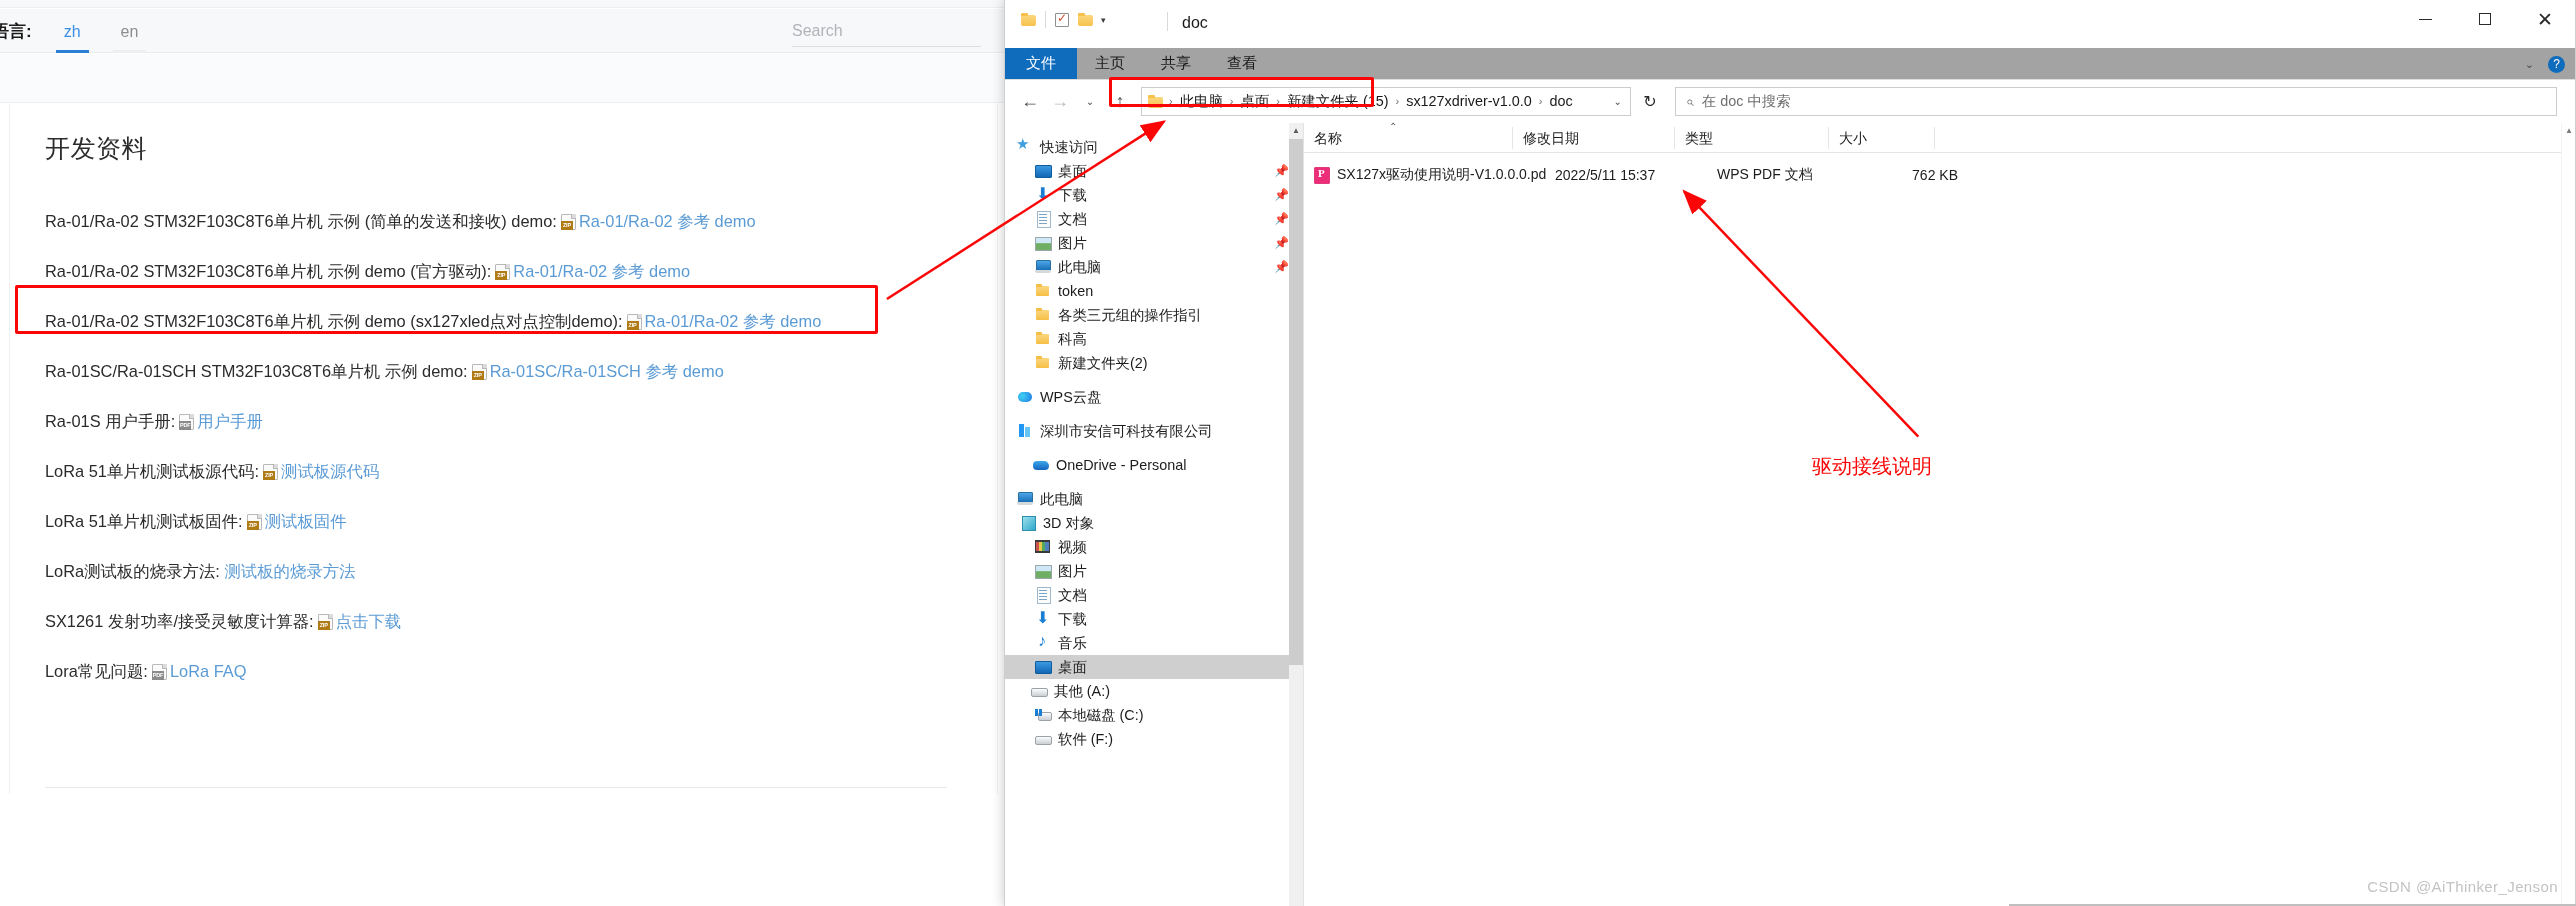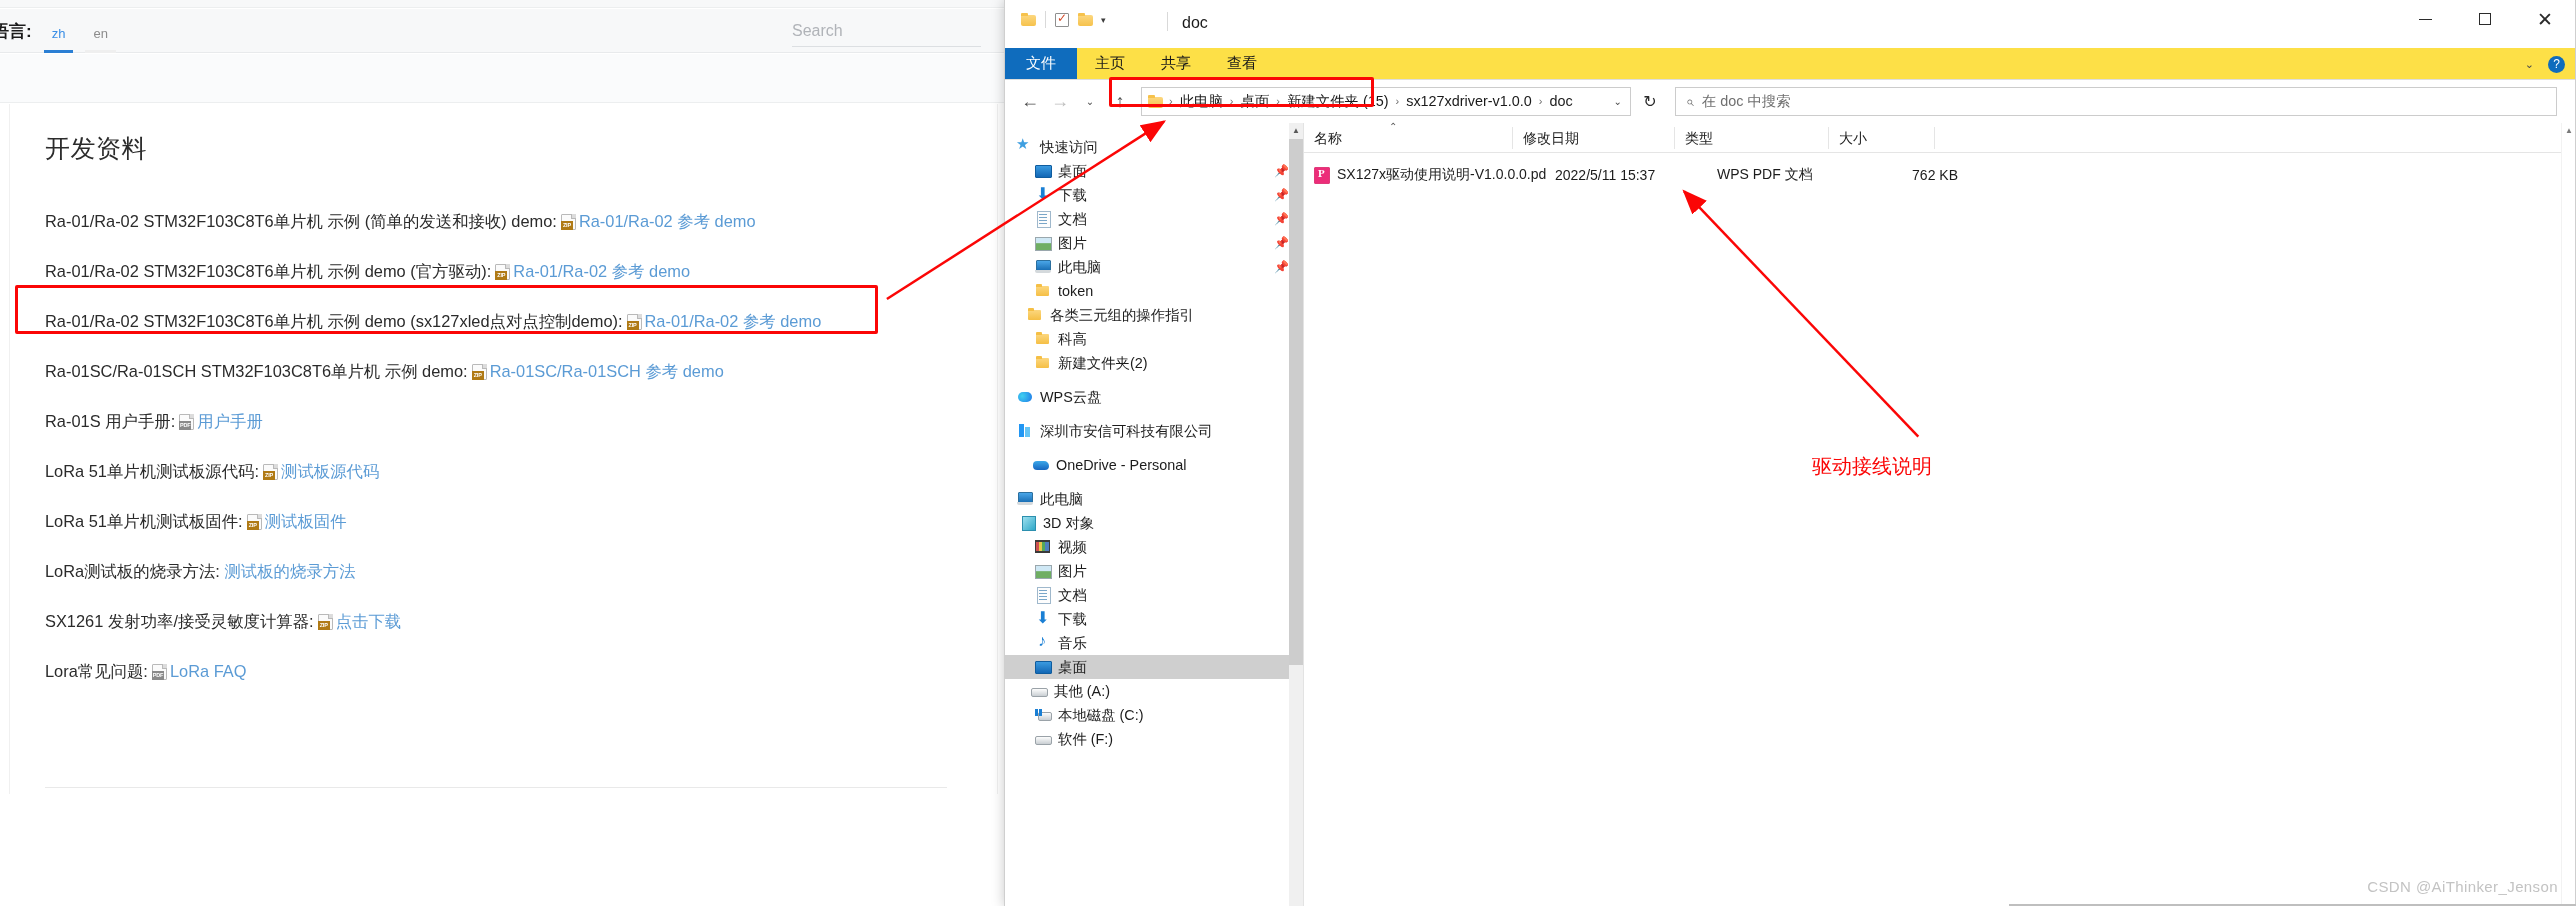--- a/index.html
+++ b/index.html
@@ -27,21 +27,21 @@
   }
   .lang-wrap {
     position: absolute; left: 0px; top: 9px;
     display: flex; align-items: flex-end; height: 44px;
   }
   .lang-label {
     font-size: 17px; font-weight: bold; color: #1b1b1b;
     margin-left: -8px; margin-bottom: 10px;
   }
   .lang-tab {
-    font-size: 13px; padding: 0 8px 9px 8px; margin-left: 12px;
+    font-size: 16px; padding: 0 8px 9px 8px; margin-left: 24px;
     cursor: pointer;
   }
   .lang-tab.active { color: #3a8ee6; border-bottom: 3px solid #2b7fd4; }
   .lang-tab.inactive { color: #8c8c8c; border-bottom: 3px solid #efefef; }
 
   .wp-search {
     position: absolute; left: 792px; top: 22px; width: 189px;
     font-size: 16px; color: #b0b3b8;
     border-bottom: 1px solid #dcdfe2; padding-bottom: 6px;
   }
@@ -144,21 +144,21 @@
   .wbtns { position: absolute; right: 0; top: 0; display: flex; }
   .wbtn {
     width: 60px; height: 38px; display: flex; align-items: center; justify-content: center;
     font-size: 14px; color: #2b2b2b; cursor: pointer;
   }
   .glyph-min { display:block; width:13px; height:1px; background:#2b2b2b; }
   .glyph-max { display:block; width:12px; height:12px; border:1px solid #2b2b2b; }
   .glyph-close { font-size: 19px; line-height: 1; font-family: "DejaVu Sans", sans-serif; }
 
   .ribbon {
-    position: relative; height: 32px; background: #fde047;
+    position: relative; height: 32px; background: #a3a3a3;
     border-bottom: 1px solid #dededc;
     display: flex; align-items: stretch;
   }
   .rib-file {
     width: 72px; background: #0f6cbd; color: #ffffff;
     display: flex; align-items: center; justify-content: center;
     font-size: 15px; cursor: pointer;
   }
   .rib-tab {
     padding: 0 18px; display: flex; align-items: center;
@@ -473,21 +473,21 @@
             </div>
             <div class="tree-item" style="padding-left: 30px;">
               <span class="ico pc"></span>
               <span class="ti-label">此电脑</span>
               <span class="pin" style="font-family: &quot;DejaVu Sans&quot;, sans-serif;">📌</span>
             </div>
             <div class="tree-item" style="padding-left: 30px;">
               <span class="ico folder"></span>
               <span class="ti-label">token</span>
             </div>
-            <div class="tree-item" style="padding-left: 22px;">
+            <div class="tree-item" style="padding-left: 30px;">
               <span class="ico folder"></span>
               <span class="ti-label">各类三元组的操作指引</span>
             </div>
             <div class="tree-item" style="padding-left: 30px;">
               <span class="ico folder"></span>
               <span class="ti-label">科高</span>
             </div>
             <div class="tree-item" style="padding-left: 30px;">
               <span class="ico folder"></span>
               <span class="ti-label">新建文件夹(2)</span>

